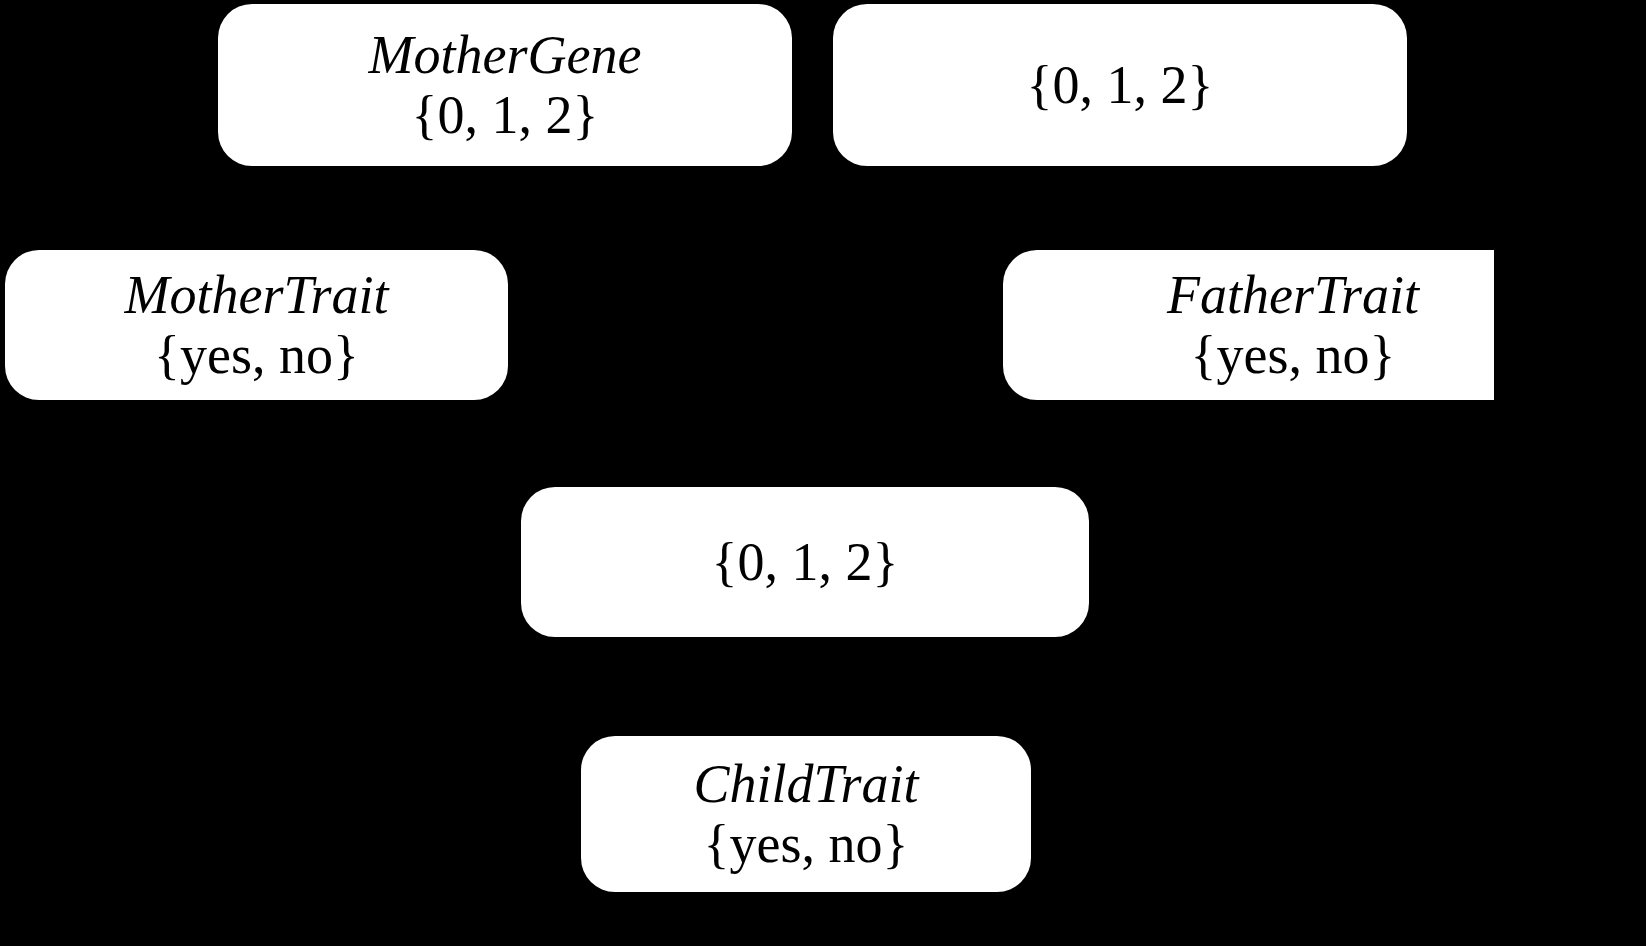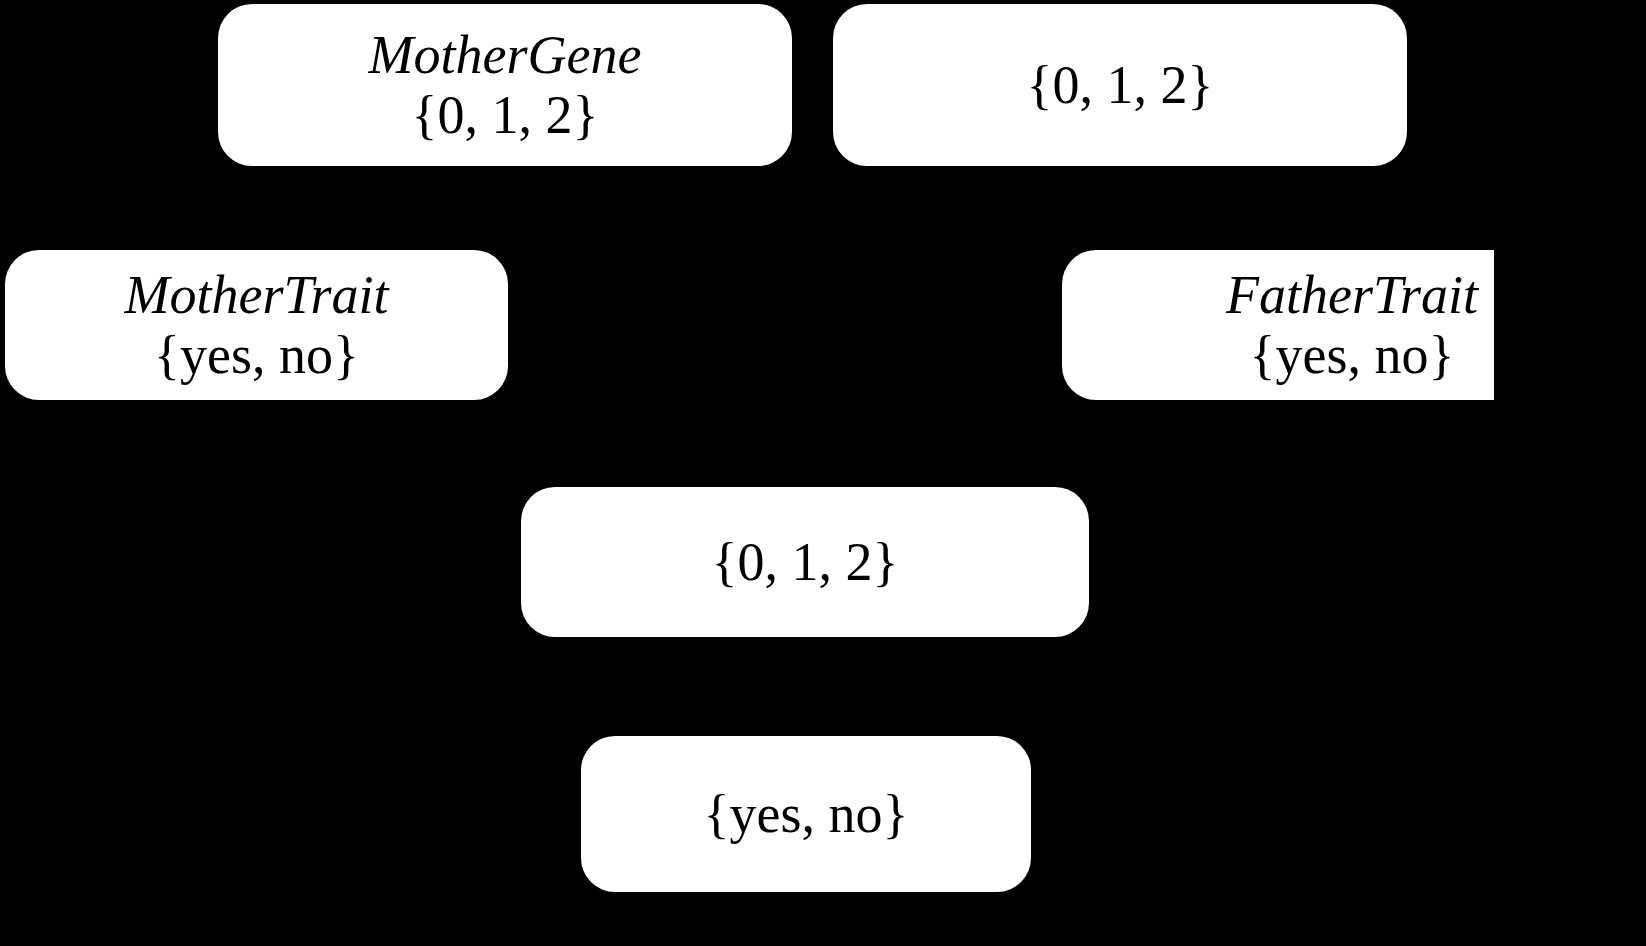--- a/index.html
+++ b/index.html
@@ -39,21 +39,21 @@
   }
   .node .node-domain {
     font-size: 54px;
     letter-spacing: 0px;
     white-space: nowrap;
   }
   
   #node-mother-gene  { left: 218px;  top: 4px;   width: 574px; height: 162px; }
   #node-father-gene  { left: 833px;  top: 4px;   width: 574px; height: 162px; }
   #node-mother-trait { left: 5px;    top: 250px; width: 503px; height: 150px; }
-  #node-father-trait { left: 1062px; top: 250px; width: 580px; height: 150px; }
+  #node-father-trait { left: 1003px; top: 250px; width: 580px; height: 150px; }
   #node-child-gene   { left: 521px;  top: 487px; width: 568px; height: 150px; }
   #node-child-trait  { left: 581px;  top: 736px; width: 450px; height: 156px; }
 </style>
 </head>
 <body>
 
 <div id="canvas">
 
   <div class="node" id="node-mother-gene">
     <span class="node-name">MotherGene</span>
@@ -72,16 +72,17 @@
   <div class="node" id="node-father-trait">
     <span class="node-name">FatherTrait</span>
     <span class="node-domain">{yes, no}</span>
   </div>
 
   <div class="node" id="node-child-gene">
     <span class="node-domain">{0, 1, 2}</span>
   </div>
 
   <div class="node" id="node-child-trait">
+    <span class="node-name">ChildTrait</span>
     <span class="node-domain">{yes, no}</span>
   </div>
 
 </div>
 
 </body></html>

